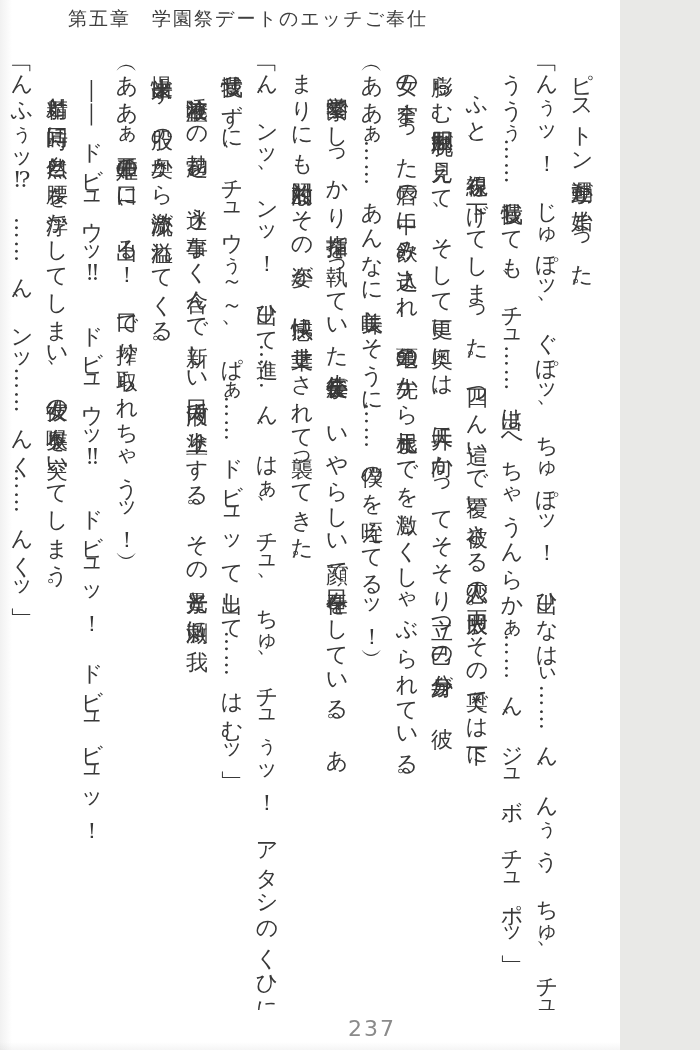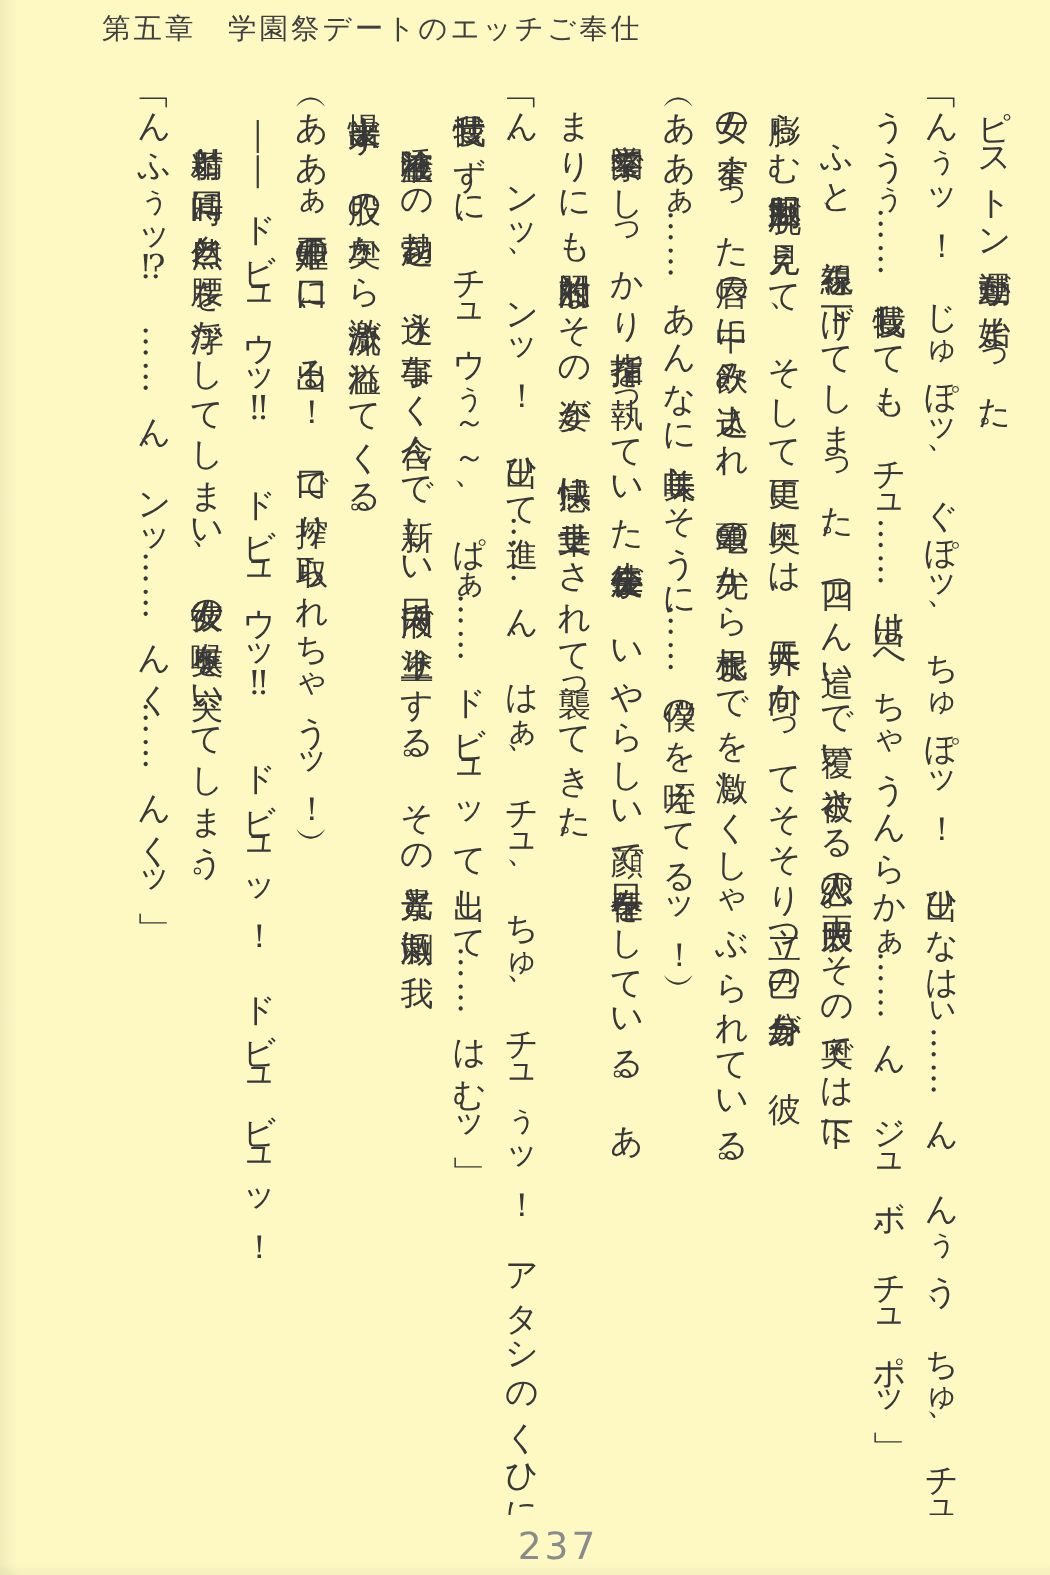--- a/index.html
+++ b/index.html
@@ -2,23 +2,23 @@
 <html><head>
 <meta charset="utf-8">
 <style>
   html, body {
     margin: 0;
     padding: 0;
     background: #e9e9e7;
   }
   .page {
     position: relative;
-    width: 700px;
+    width: 620px;
     height: 1050px;
-    background: #fef9c3;
+    background: #ffffff;
     overflow: hidden;
     font-family: "DejaVu Serif", serif;
   }
   .edge-shadow-left {
     position: absolute;
     left: 0; top: 0;
     width: 12px; height: 100%;
     background: linear-gradient(to right, rgba(60,60,60,0.07), rgba(60,60,60,0));
     pointer-events: none;
   }
@@ -57,21 +57,21 @@
   }
   .text-body p.indent {
     text-indent: 1em;
   }
   .page-number {
     position: absolute;
     left: 372px;
     top: 1016px;
     transform: translateX(-50%);
     font-family: "DejaVu Sans", sans-serif;
-    font-size: 25px;
+    font-size: 22px;
     letter-spacing: 2px;
     color: #8a8a8a;
   }
 </style>
 </head>
 <body>
 
 <div class="page">
 
   <div class="edge-shadow-left"></div>

